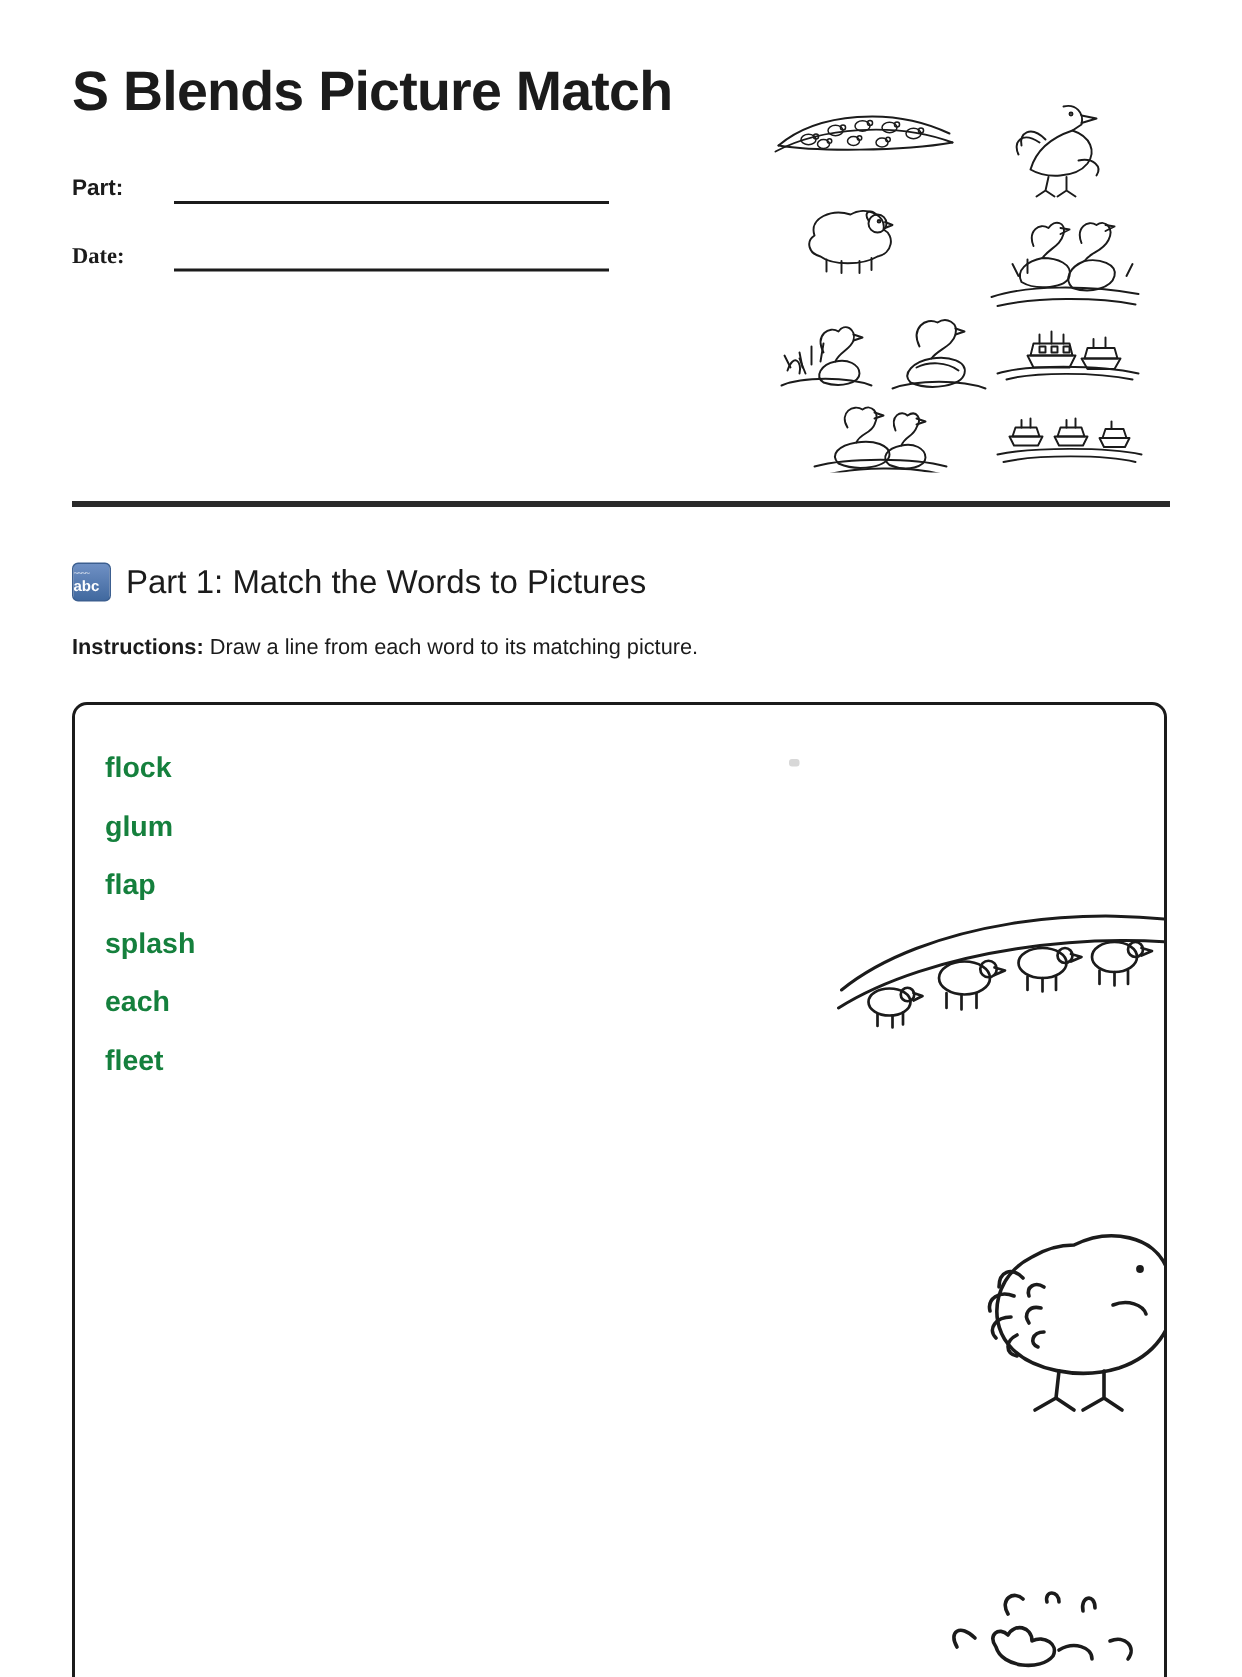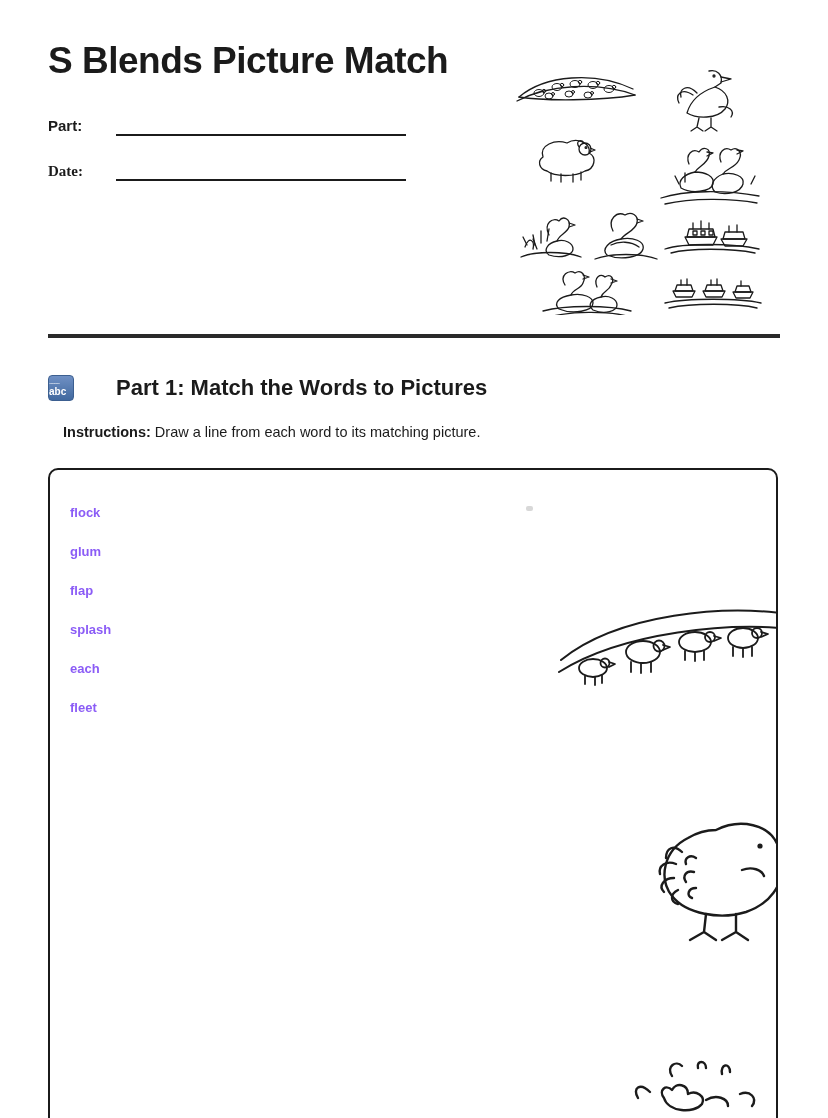--- a/index.html
+++ b/index.html
@@ -101,34 +101,32 @@
     letter-spacing: -1px;
     opacity: .85;
     margin-bottom: 1px;
   }
   .abc-icon .abc {
     font-size: 10px;
     font-weight: bold;
   }
   .section-title {
     font-size: 22px;
-    font-weight: bold;
+    font-weight: normal;
     color: #1b1b1b;
     white-space: nowrap;
-    margin-left: 32px;
   }
 
   
   .instructions {
     position: absolute;
     left: 48px;
     top: 424px;
     font-size: 14.5px;
     color: #1b1b1b;
-    margin-left: 15px;
   }
   .instructions .lead {
     font-weight: bold;
   }
 
   
   .activity-box {
     position: absolute;
     left: 48px;
     top: 468px;
@@ -140,23 +138,23 @@
     overflow: hidden;
     background: #fff;
   }
   .word-list {
     position: absolute;
     left: 20px;
     top: 34px;
     width: 200px;
   }
   .word-item {
-    font-size: 13px;
-    font-weight: bold;
-    color: #8b5cf6;
+    font-size: 19px;
+    font-weight: bold;
+    color: #15803d;
     height: 39px;
     line-height: 18px;
   }
 
   
   .box-art {
     position: absolute;
     left: 0;
     top: 0;
     width: 730px;

